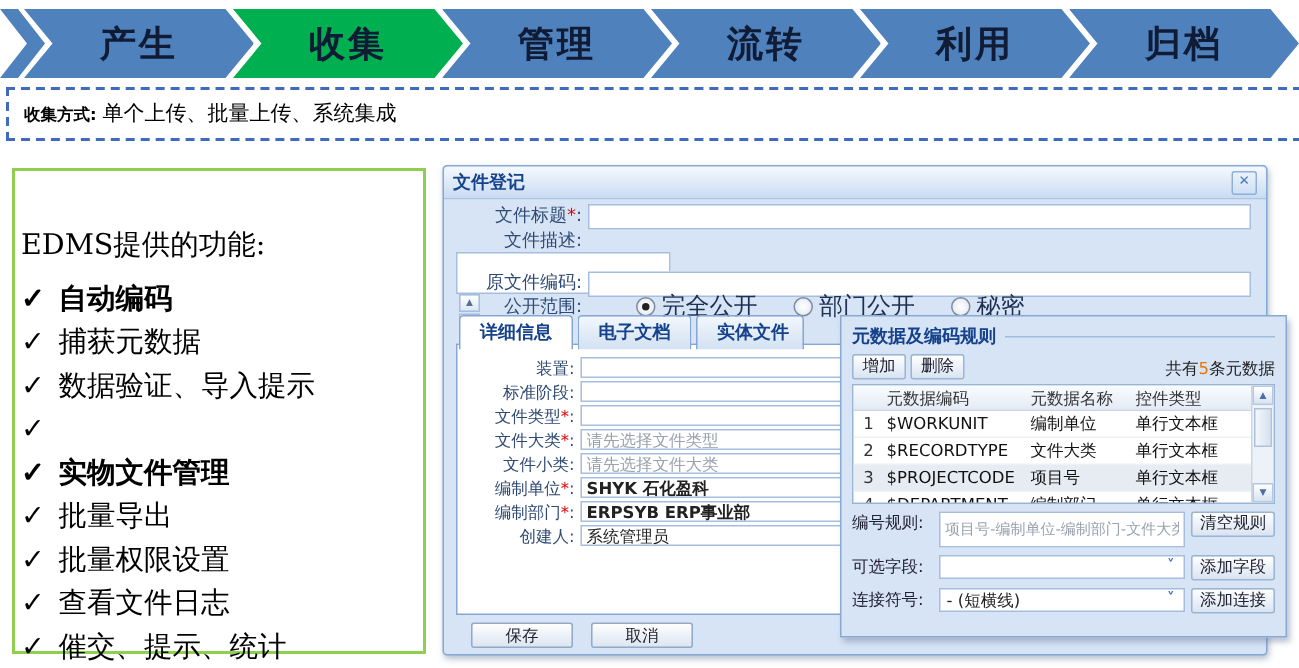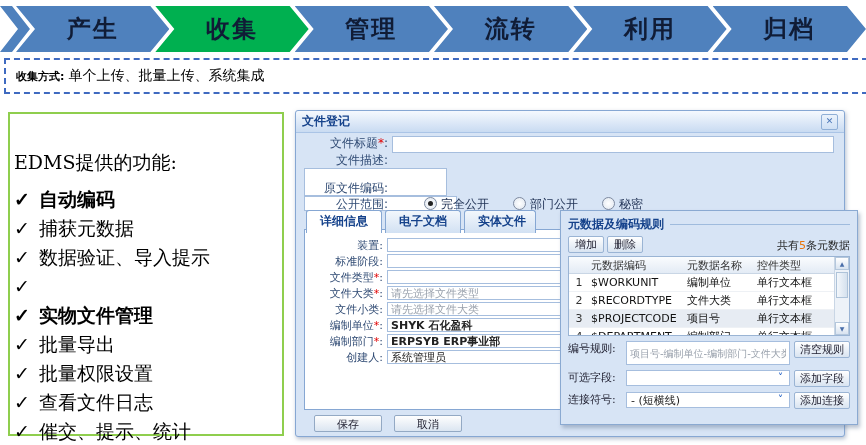--- a/index.html
+++ b/index.html
@@ -38,21 +38,21 @@
   .trow-top{position:absolute;left:8px;right:10px;display:flex;align-items:flex-start;}
   .lblc{width:84px;flex:none;text-align:right;padding-right:4px;font-size:12px;color:#2f4a73;white-space:nowrap;line-height:15px;}
   .req{color:#e00000;}
   .inp{flex:1;height:15px;background:#fff;border:1px solid #a6bede;font-size:11px;padding:0 3px;color:#222;min-width:0;
     font-family:"DejaVu Sans","Liberation Sans",sans-serif;box-sizing:content-box;}
   .inp::placeholder{color:#9aa2ad;}
   textarea.inp{height:23px;resize:none;}
   .spinner{width:14px;height:25px;margin-left:2px;flex:none;display:flex;flex-direction:column;gap:1px;}
   .spin{flex:1;background:linear-gradient(#fff,#dde7f3);border:1px solid #a6bede;font-size:6px;color:#55719b;
     text-align:center;line-height:10px;}
-  .radio-group{display:flex;gap:24px;align-items:center;font-size:12px;color:#1d2f52;height:15px;justify-content:space-between;}
+  .radio-group{display:flex;gap:24px;align-items:center;font-size:16px;color:#1d2f52;height:15px;justify-content:space-between;}
   .radio{width:11px;height:11px;border-radius:50%;border:1px solid #7e8aa0;background:radial-gradient(#fff,#dfe6ef);
     display:inline-block;margin-right:4px;position:relative;vertical-align:-2px;}
   .radio.sel::after{content:"";position:absolute;left:3px;top:3px;right:3px;bottom:3px;background:#222;border-radius:50%;}
   .tabs{position:absolute;left:10px;top:99px;display:flex;gap:3px;z-index:1;}
   .tab{padding:2px 13px 3px 13px;font-size:12px;font-weight:bold;color:#15428b;
     background:linear-gradient(#f2f7fc,#d2e1f3);border:1px solid #86a7d3;border-bottom:0;border-radius:3px 3px 0 0;}
   .tab.active{background:#fff;}
   .tab.clip{max-width:44px;overflow:hidden;white-space:nowrap;}
   .content{position:absolute;left:8px;top:118px;right:7px;bottom:26px;background:#fff;border:1px solid #86a7d3;
     padding-top:8px;box-sizing:border-box;}
@@ -183,21 +183,21 @@
 
   <div class="trow-top" style="top:42px;flex-direction:column;">
     <span class="lblc"><span>文件描述</span><span>:</span></span>
     <textarea class="inp" style=""></textarea>
     <span class="spinner">
       <span class="spin">▲</span>
       <span class="spin">▼</span>
     </span>
   </div>
 
-  <div class="trow-top" style="top:70px;flex-direction:column;">
+  <div class="trow-top" style="top:70px;">
     <span class="lblc"><span>原文件编码</span><span>:</span></span>
     <input class="inp" style="">
   </div>
 
   <div class="trow-top" style="top:86px;gap:32px;">
     <span class="lblc"><span>公开范围</span><span>:</span></span>
     <span class="radio-group">
       <span><span class="radio sel"></span><span>完全公开</span></span>
       <span><span class="radio"></span><span>部门公开</span></span>
       <span><span class="radio"></span><span>秘密</span></span>

